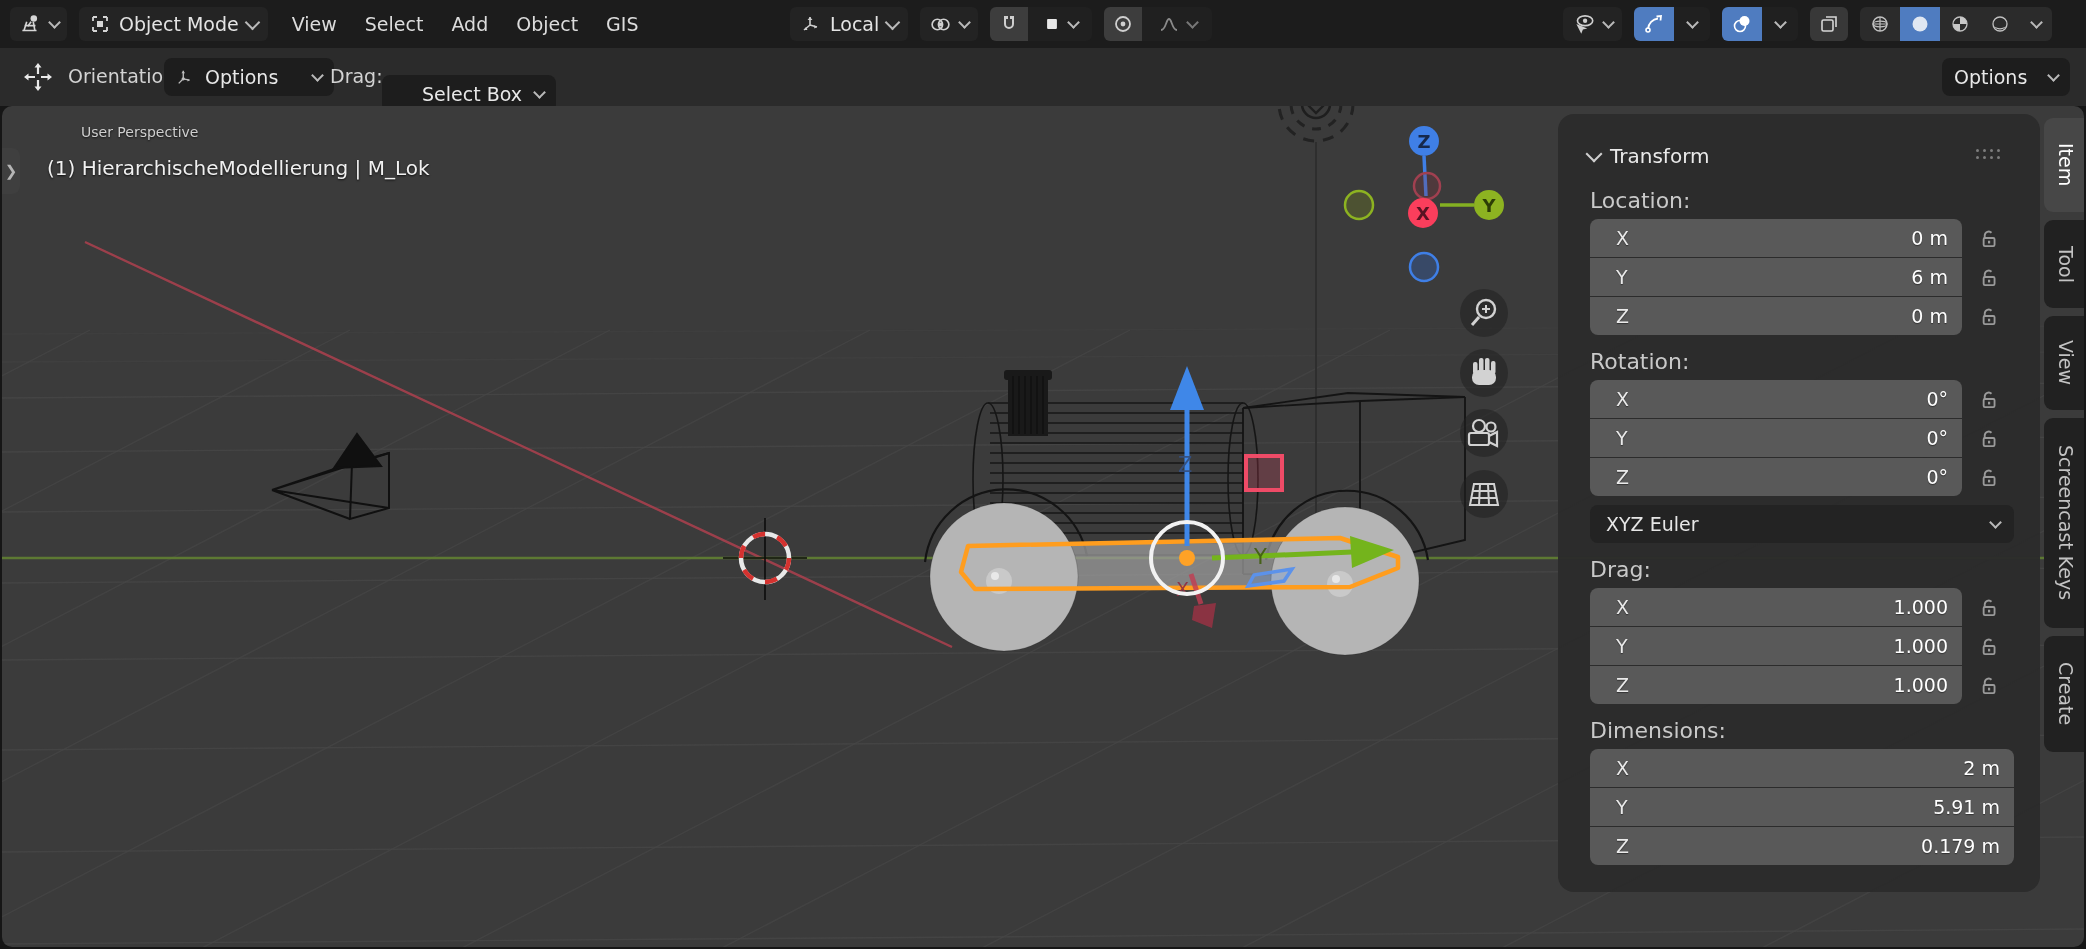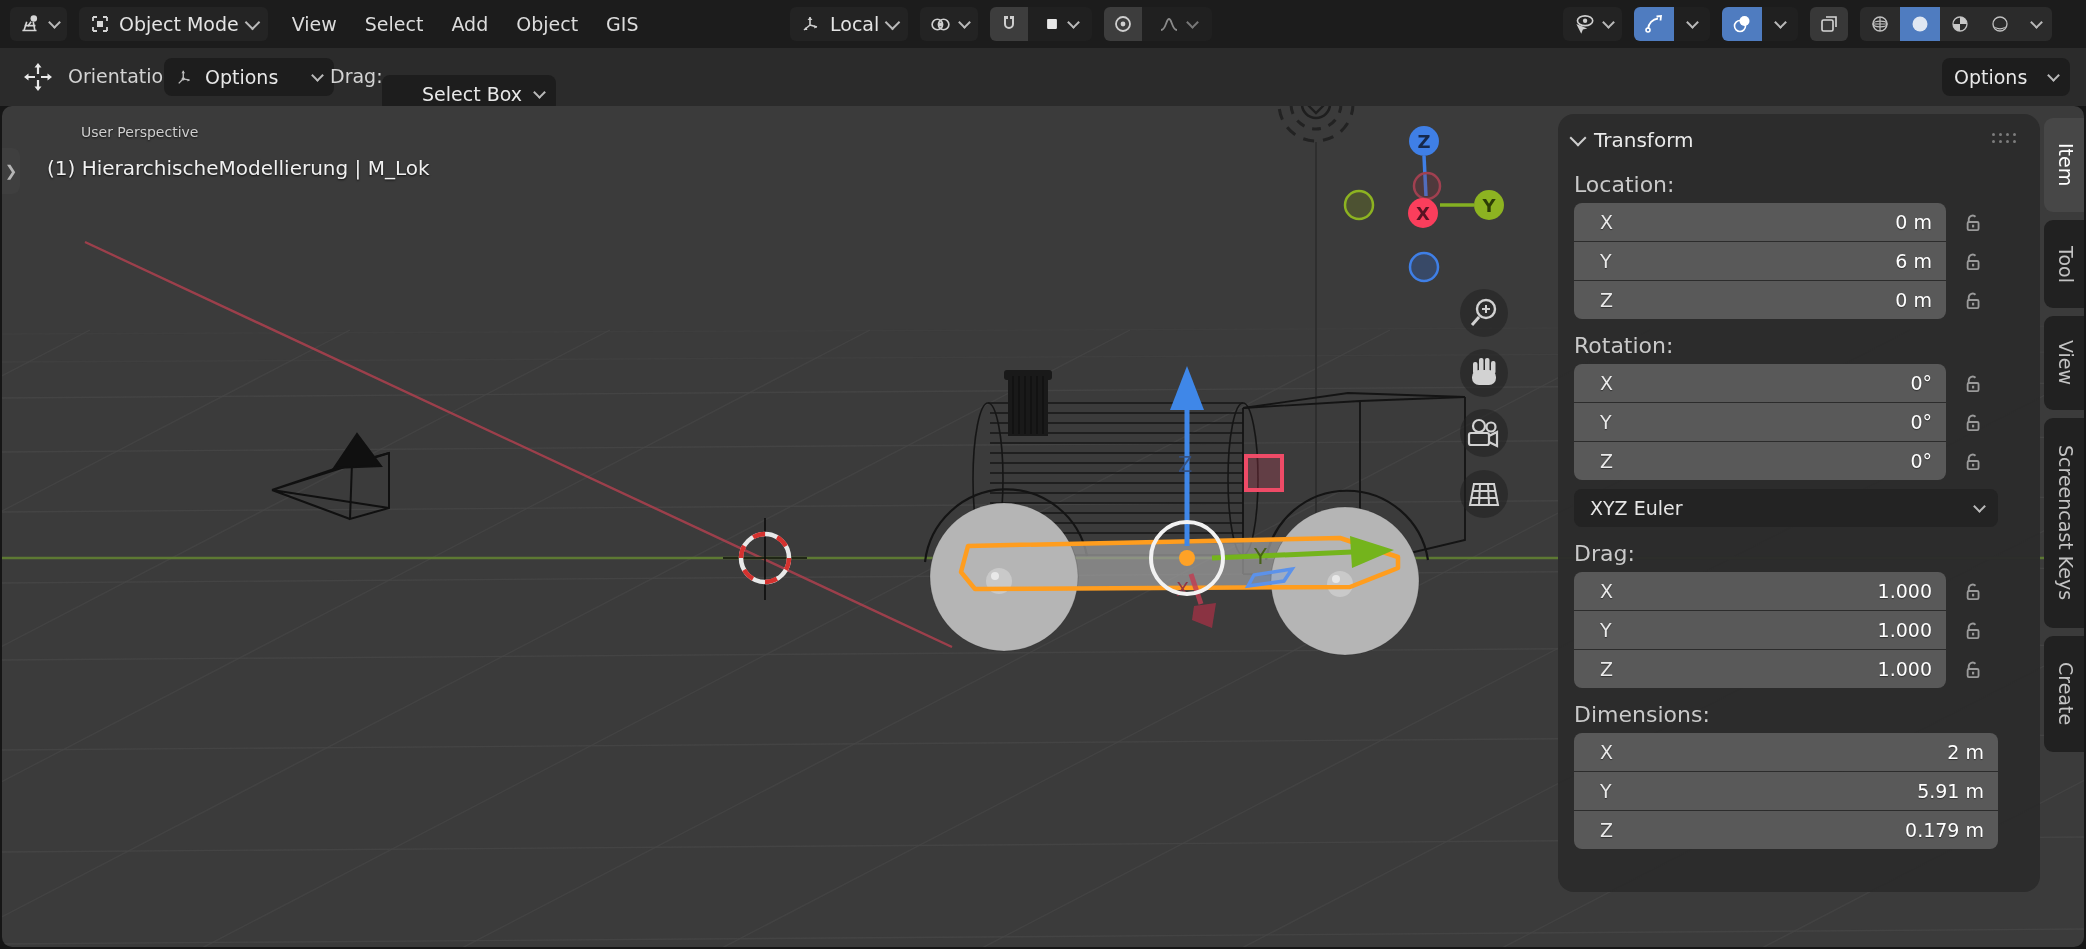--- a/index.html
+++ b/index.html
@@ -17,21 +17,21 @@
   
   .h2{position:absolute;top:48px;left:0;right:0;height:58px;background:#2b2b2b;}
   .lbl{color:#d3d3d3;font-size:19px;}
   .drop{display:flex;align-items:center;height:38px;background:#1d1d1d;border-radius:8px;padding:0 12px;gap:9px;color:#e8e8e8;font-size:19px;}
   
   .viewport{position:absolute;top:106px;left:2px;right:2px;bottom:2px;background:#3b3b3b;border-radius:10px;overflow:hidden;}
   .vtext1{position:absolute;left:58px;top:18px;color:#cfcfcf;font-size:14px;text-shadow:0 1px 2px rgba(0,0,0,.7);margin-left:21px;}
   .vtext2{position:absolute;left:45px;top:50px;color:#f0f0f0;font-size:20px;text-shadow:0 1px 2px rgba(0,0,0,.8);}
   .expander{position:absolute;left:0;top:42px;width:18px;height:46px;background:#3f3f3f;border-radius:0 8px 8px 0;display:flex;align-items:center;justify-content:center;color:#b5b5b5;font-size:15px;}
   
-  .npanel{position:absolute;left:1556px;top:8px;width:482px;height:778px;background:rgba(43,43,43,.97);border-radius:16px;padding:0;box-sizing:border-box;}
+  .npanel{position:absolute;left:1556px;top:8px;width:482px;height:778px;background:rgba(43,43,43,.97);border-radius:16px;padding:16px;box-sizing:border-box;}
   .ptitle{display:flex;align-items:center;gap:10px;padding:14px 20px 6px 14px;color:#eaeaea;font-size:20px;}
   .pchev{width:10px;height:10px;border-right:2.2px solid #cfcfcf;border-bottom:2.2px solid #cfcfcf;transform:rotate(45deg);margin-top:-5px;}
   .dots{margin-left:auto;display:grid;grid-template-columns:repeat(4,7px);grid-template-rows:repeat(2,7px);}
   .dots i{width:3px;height:3px;border-radius:50%;background:#7d7d7d;}
   .pbody{padding:0 42px 0 16px;}
   .seclbl{color:#c9c9c9;font-size:22px;margin:14px 0 6px 0;}
   .rowline{display:flex;align-items:center;width:424px;margin-bottom:1px;}
   .field{flex:1;height:38px;background:#595959;display:flex;align-items:center;justify-content:space-between;padding:0 14px 0 26px;box-sizing:border-box;color:#fff;font-size:19px;text-shadow:0 1px 1px rgba(0,0,0,.45);}
   .field .ax{color:#eaeaea;}
   .grp3 .rowline:first-child .field{border-radius:8px 8px 0 0;}

